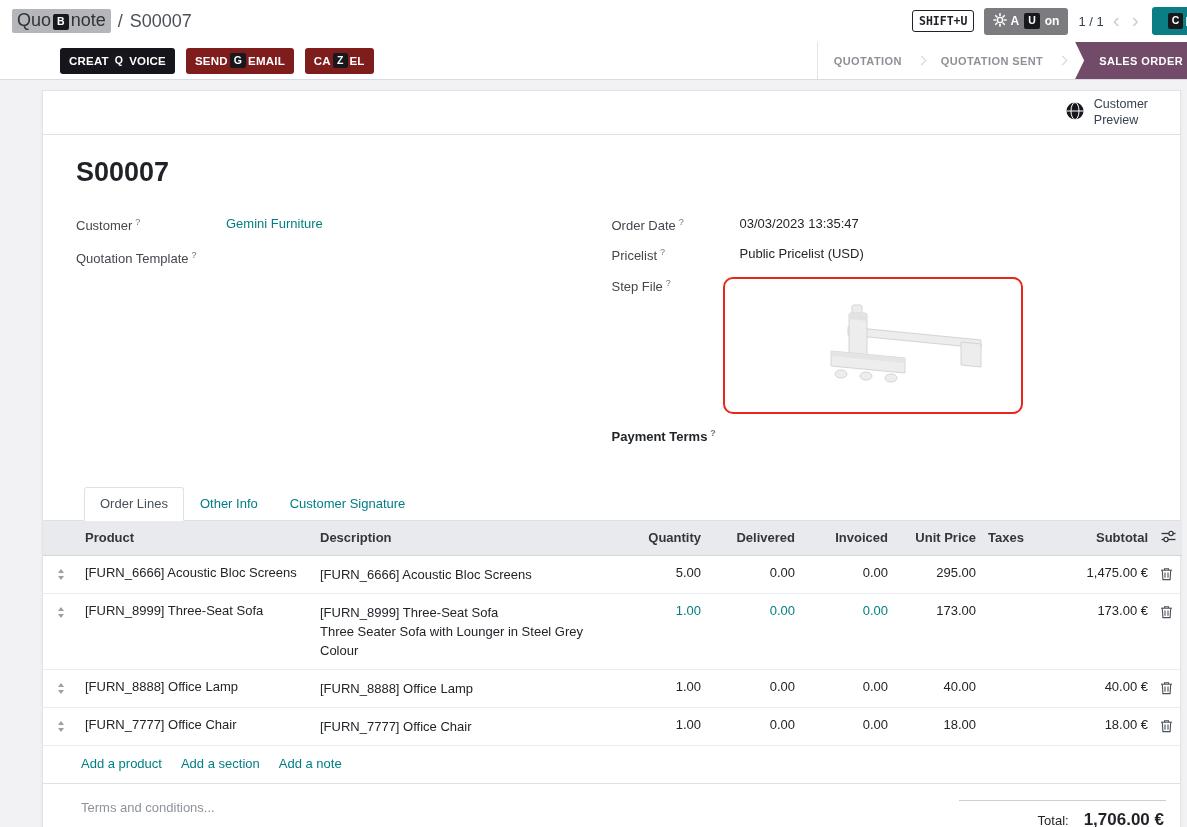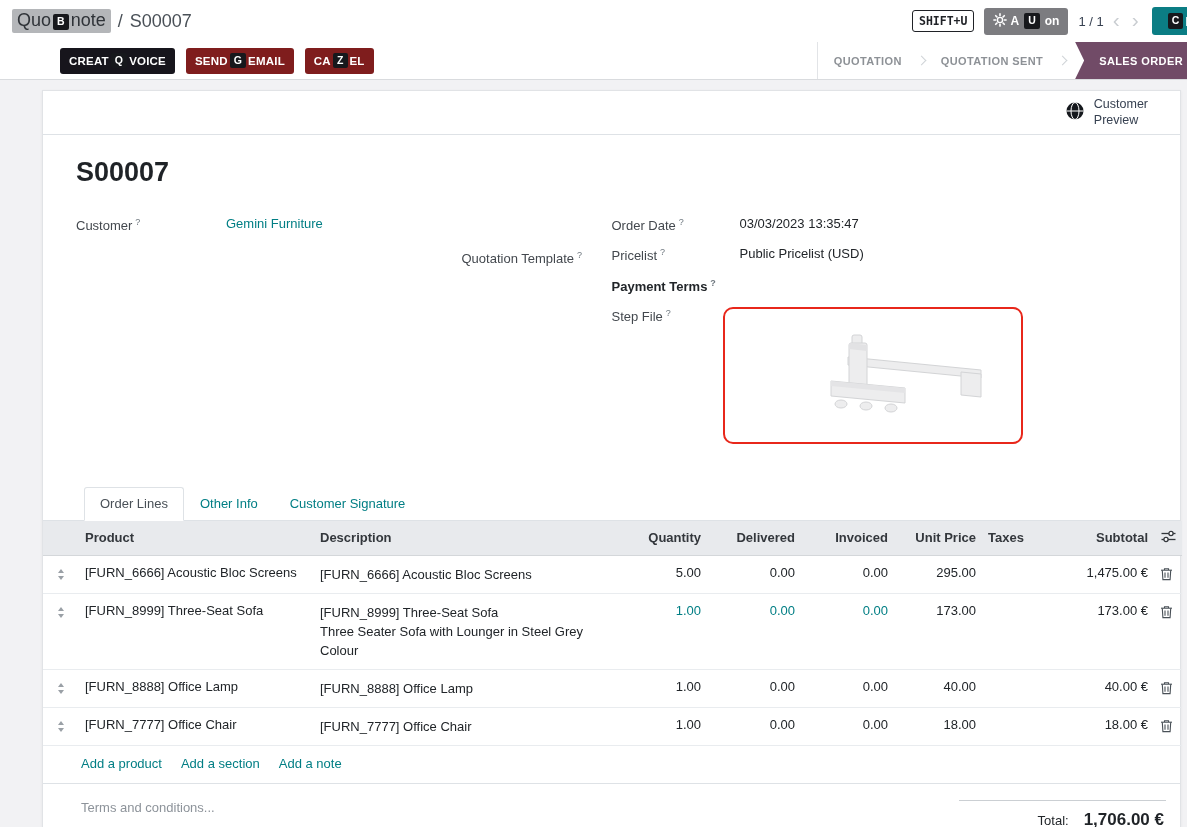--- a/index.html
+++ b/index.html
@@ -50,21 +50,21 @@
   .field-row { display: flex; margin-bottom: 9px; }
   .field-label { color: #43484e; font-size: 13px; padding-top: 1px; flex-shrink: 0; }
   .group-left .field-label { width: 150px; }
   .group-right .field-label { width: 128px; }
   .field-label sup { font-size: 9px; color: #6c757d; margin-left: 3px; }
   .field-label.bold { font-weight: 700; color: #212529; }
   .field-value { font-size: 13px; }
   .link { color: #017e84; text-decoration: none; cursor: pointer; }
   .addr { margin-top: 2px; }
   .addr div { line-height: 21px; }
-  .tmpl-row { margin-top: 16px; justify-content: flex-end; }
+  .tmpl-row { margin-top: 16px; }
   .group-right .field-row { margin-bottom: 13px; }
   .step-file-box { width: 300px; height: 137px; border: 2px solid #e8271b; border-radius: 10px; background: #fff; display: flex; align-items: center; justify-content: center; margin-left: -17px; }
 
   
   .tabs { display: flex; border-bottom: 1px solid #dee2e6; padding-left: 41px; margin-top: 30px; align-items: flex-end; }
   .tab { background: none; border: 1px solid transparent; padding: 8px 15px 9px; font-size: 13px; color: #017e84; cursor: pointer; margin-bottom: -1px; }
   .tab.active { background: #fff; border-color: #dee2e6 #dee2e6 #fff; border-radius: 3px 3px 0 0; color: #495057; }
 
   
   table.olist { width: 100%; border-collapse: collapse; font-size: 13px; table-layout: fixed; }
@@ -195,44 +195,44 @@
         <div class="group group-right">
           <div class="field-row">
             <div class="field-label"><span>Order Date</span><sup>?</sup></div>
             <div class="field-value">03/03/2023 13:35:47</div>
           </div>
           <div class="field-row">
             <div class="field-label"><span>Pricelist</span><sup>?</sup></div>
             <div class="field-value">Public Pricelist (USD)</div>
           </div>
           <div class="field-row">
-            <div class="field-label bold"><span>Payment Terms</span><sup>?</sup></div>
-            <div class="field-value"></div>
-          </div>
-          <div class="field-row">
             <div class="field-label"><span>Step File</span><sup>?</sup></div>
             <div class="step-file-box">
               <span>
                 <svg width="240" height="110" viewBox="0 0 240 110">
                   <g fill="#ededee" stroke="#d3d4d6" stroke-width="1">
                     <polygon points="95,38 228,51 228,59 95,46"></polygon>
                     <rect x="99" y="16" width="10" height="12" rx="2"></rect>
                     <rect x="96" y="24" width="18" height="46" rx="2"></rect>
                     <polygon points="78,62 152,69 152,84 78,77"></polygon>
                     <polygon points="208,53 228,55 228,78 208,76"></polygon>
                     <ellipse cx="88" cy="85" rx="6" ry="4"></ellipse>
                     <ellipse cx="113" cy="87" rx="6" ry="4"></ellipse>
                     <ellipse cx="138" cy="89" rx="6" ry="4"></ellipse>
                   </g>
                   <polygon points="96,24 114,26 114,32 96,30" fill="#e2e2e4" stroke="none"></polygon>
                   <polygon points="78,62 152,69 152,74 78,67" fill="#e4e4e6" stroke="none"></polygon>
                 </svg>
               </span>
             </div>
           </div>
+          <div class="field-row">
+            <div class="field-label bold"><span>Payment Terms</span><sup>?</sup></div>
+            <div class="field-value"></div>
+          </div>
         </div>
       </div>
     </div>
 
     <div class="tabs">
       <button class="tab active">Order Lines</button>
       <button class="tab">Other Info</button>
       <button class="tab">Customer Signature</button>
     </div>
 

